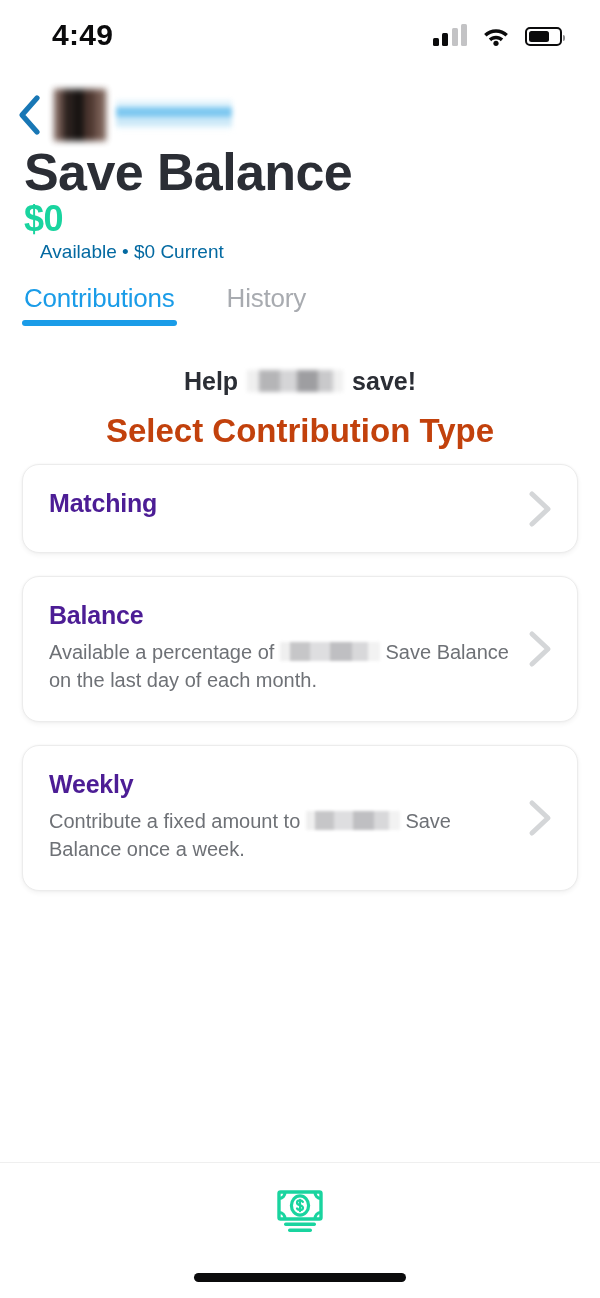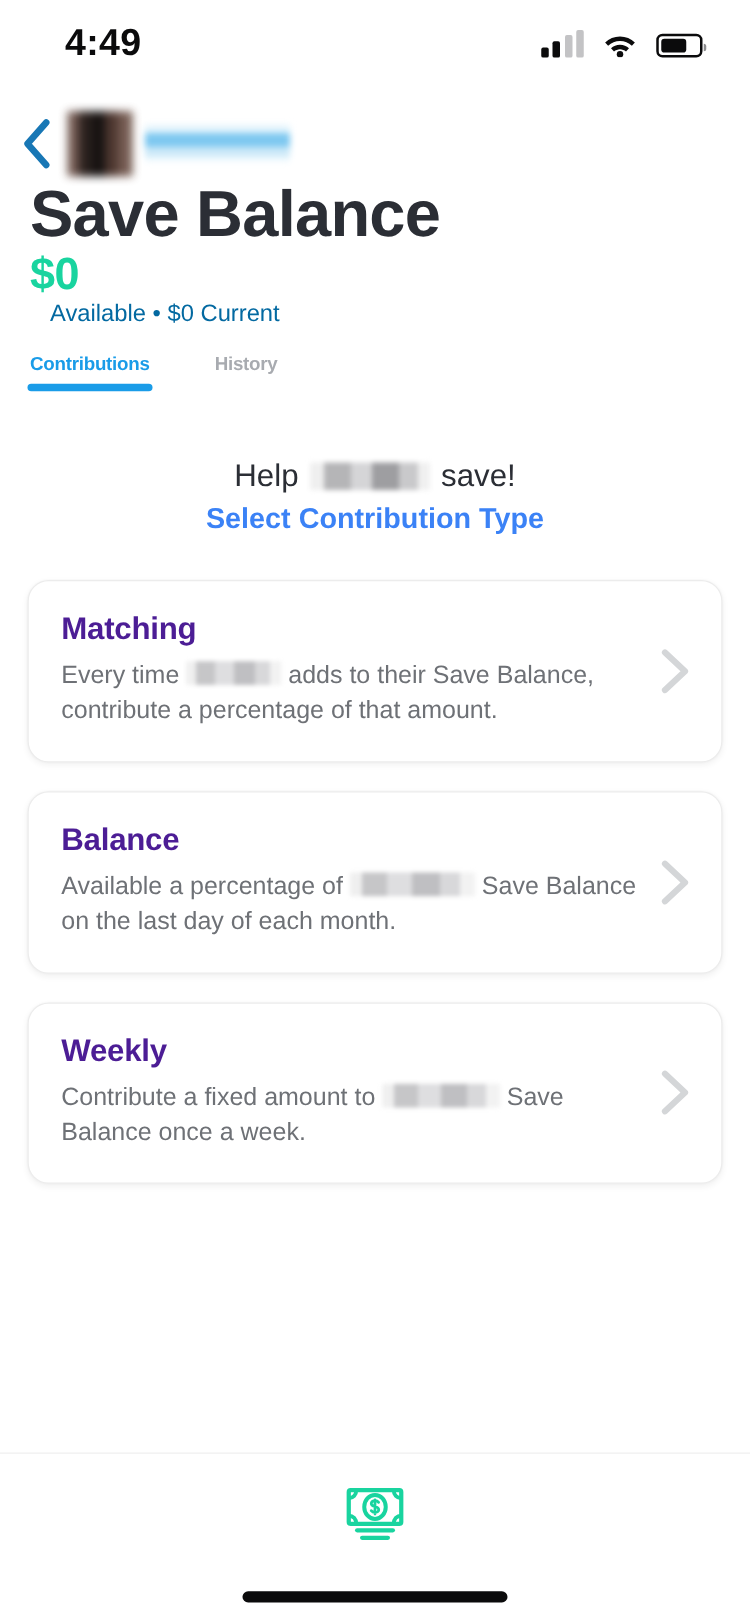--- a/index.html
+++ b/index.html
@@ -78,47 +78,47 @@
     position:absolute; top:241px; left:24px;
     font-size:19px; font-weight:400; color:#0369a1;margin-left:16px;
   }
 
   
   .tabs {
     position:absolute; top:283px; left:22px; right:0; height:48px;
     display:flex; align-items:flex-start; gap:48px;
   }
   .tab { position:relative; padding:0 2px 12px 2px; cursor:pointer; }
-  .tab-label { font-size:15px; font-weight:700; color:#a8abb0; letter-spacing:-.2px; }
+  .tab-label { font-size:26px; font-weight:400; color:#a8abb0; letter-spacing:-.2px; }
   .tab.active .tab-label { color:#1a9ce8; }
   .tab.active .tab-underline {
     position:absolute; left:0; right:0; bottom:0; height:6px;
     background:#1a9ce8; border-radius:3px;
   }
 
   
   .promo {
     position:absolute; top:366px; left:0; width:100%;
     text-align:center;
   }
   .promo-line1 {
-    font-size:25px; font-weight:400; color:#2b2e35;
+    font-size:25px; font-weight:700; color:#2b2e35;
     display:flex; align-items:center; justify-content:center; gap:9px;
     line-height:1.2;
   }
   .promo-line1 .name-chip {
     width:96px; height:22px; display:inline-block;
     background:
       linear-gradient(90deg,#efefef 0 12%, #b5b5b7 12% 34%, #d5d5d7 34% 52%, #9e9ea1 52% 74%, #c9c9cb 74% 90%, #f0f0f0 90% 100%);
     filter:blur(2px);
     border-radius:1px;
   }
   .promo-line2 {
-    margin-top:5px;
-    font-size:23px; font-weight:700; color:#3b82f6;
+    margin-top:16px;
+    font-size:33px; font-weight:700; color:#c2410c;
   }
 
   
   .card-list { position:absolute; top:464px; left:22px; right:22px; }
   .card {
     position:relative; background:#ffffff;
     border:1px solid #ececec; border-radius:17px;
     box-shadow:0 2px 5px rgba(0,0,0,.055), 0 0 0 1px rgba(0,0,0,.012);
     padding:24px 64px 26px 26px;
     margin-bottom:23px;
@@ -217,25 +217,20 @@
       <span class="name-chip"></span>
       <span>save!</span>
     </div>
     <div class="promo-line2">Select Contribution Type</div>
   </div>
 
   <div class="card-list">
 
     <div class="card">
       <div class="card-title">Matching</div>
-      <div class="card-desc">
-        <span>Every time</span>
-        <span class="inline-chip chip-w1"></span>
-        <span>adds to their Save Balance, contribute a percentage of that amount.</span>
-      </div>
       <svg class="card-chevron" viewBox="0 0 30 40">
         <path d="M7 5 L23 20 L7 35" fill="none" stroke="#d4d6d8" stroke-width="5" stroke-linecap="round" stroke-linejoin="round"></path>
       </svg>
     </div>
 
     <div class="card">
       <div class="card-title">Balance</div>
       <div class="card-desc">
         <span>Available a percentage of</span>
         <span class="inline-chip chip-w2"></span>

